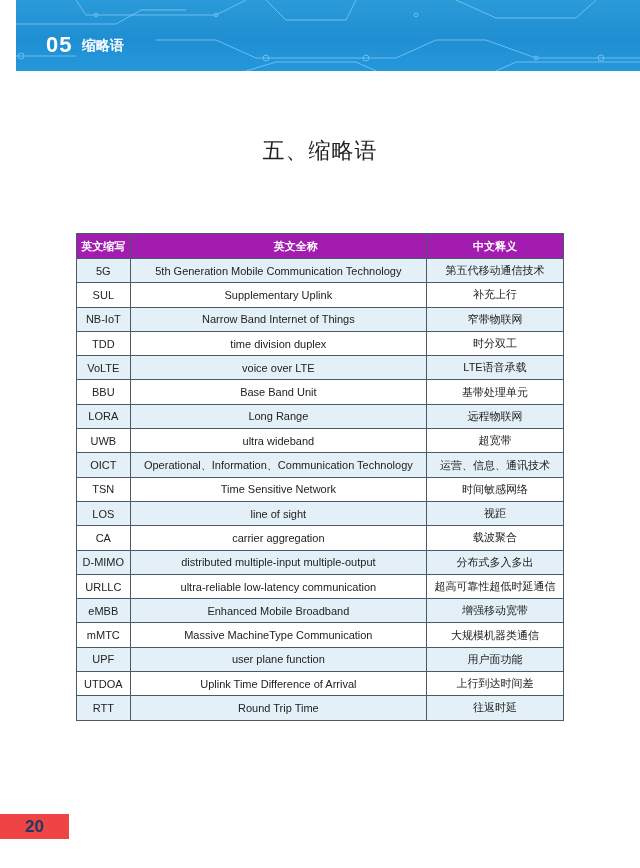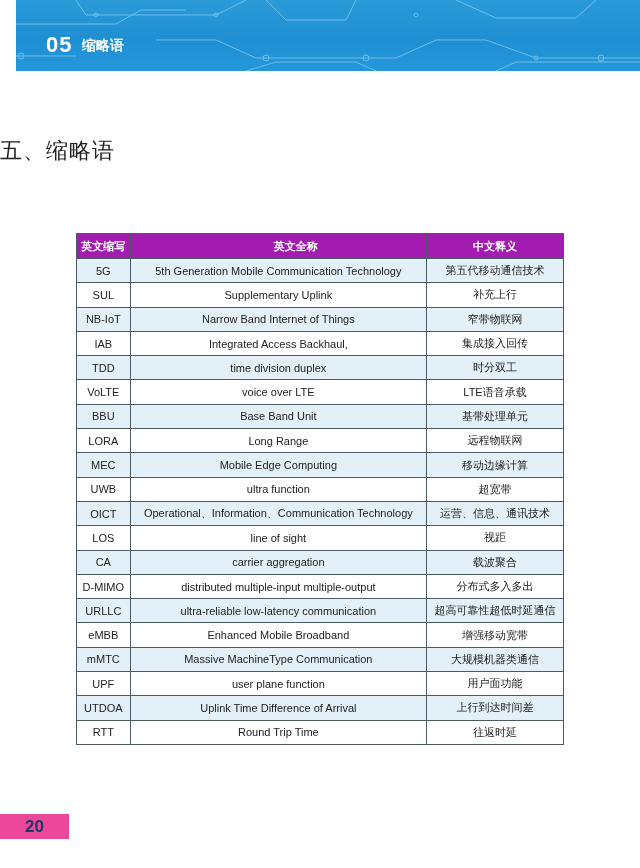--- a/index.html
+++ b/index.html
@@ -3,27 +3,27 @@
 <meta charset="utf-8">
 <style>
   html, body { margin:0; padding:0; }
   body { width:640px; height:868px; background:#ffffff; position:relative; overflow:hidden;
          font-family:"Liberation Sans","DejaVu Sans",sans-serif; }
   .banner { position:absolute; left:16px; top:0; width:640px; height:71px;
             background:linear-gradient(180deg,#2a9ad8 0%,#1f8fd3 55%,#2497da 100%); overflow:hidden; }
   .banner svg { position:absolute; left:0; top:0; }
   .banner-num { position:absolute; left:30px; top:32px; font-size:22px; font-weight:bold; color:#ffffff; letter-spacing:1px; }
   .banner-label { position:absolute; left:66px; top:37px; font-size:14px; font-weight:bold; color:#ffffff; }
-  .title { position:absolute; left:0; width:640px; top:136px; font-size:22px; color:#222; letter-spacing:1px; }
+  .title { position:absolute; left:0; width:640px; top:136px; text-align:center; font-size:22px; color:#222; letter-spacing:1px; }
   table { position:absolute; left:76px; top:233px; width:488px; border-collapse:collapse; font-size:11px; color:#222; }
   th { background:#a21caf; color:#ffffff; font-weight:bold; height:22px; font-size:11px; border:1px solid #4a5a66; }
   td { height:23.3px; border:1px solid #4a5a66; text-align:center; background:#e3f0f8; padding:0 3px; white-space:nowrap; }
   tr:nth-child(even) td { background:#ffffff; }
   .c1 { width:57px; } .c2 { width:284px;padding-left:36px; } .c3 { width:145px; }
-  .pagenum { position:absolute; left:0; top:814px; width:69px; height:25px; background:#ec4899;
+  .pagenum { position:absolute; left:0; top:814px; width:69px; height:25px; background:#ef4444;
              color:#173a66; font-size:17px; font-weight:bold; text-align:center; line-height:25px; }
 </style>
 </head>
 <body>
 
 <div class="banner">
   <svg width="640" height="71">
     <g stroke="#8fd0f5" stroke-width="1" fill="none" opacity="0.7">
       <polyline points="0,24 100,24 125,10 170,10"></polyline>
       <polyline points="60,0 70,15 200,15 230,0"></polyline>
@@ -67,58 +67,53 @@
         <td>SUL</td>
         <td>Supplementary Uplink</td>
         <td>补充上行</td>
       </tr>
       <tr>
         <td>NB-IoT</td>
         <td>Narrow Band Internet of Things</td>
         <td>窄带物联网</td>
       </tr>
       <tr>
-        <td>IAB</td>
-        <td>Integrated Access Backhaul,</td>
-        <td>集成接入回传</td>
-      </tr>
-      <tr>
         <td>TDD</td>
         <td>time division duplex</td>
         <td>时分双工</td>
       </tr>
       <tr>
         <td>VoLTE</td>
         <td>voice over LTE</td>
         <td>LTE语音承载</td>
       </tr>
       <tr>
         <td>BBU</td>
         <td>Base Band Unit</td>
         <td>基带处理单元</td>
       </tr>
       <tr>
         <td>LORA</td>
         <td>Long Range</td>
         <td>远程物联网</td>
       </tr>
       <tr>
-        <td>MEC</td>
-        <td>Mobile Edge Computing</td>
-        <td>移动边缘计算</td>
-      </tr>
-      <tr>
         <td>UWB</td>
-        <td>ultra function</td>
+        <td>ultra wideband</td>
         <td>超宽带</td>
       </tr>
       <tr>
         <td>OICT</td>
         <td>Operational、Information、Communication Technology</td>
         <td>运营、信息、通讯技术</td>
+      </tr>
+      <tr>
+        <td>TSN</td>
+        <td>Time Sensitive Network</td>
+        <td>时间敏感网络</td>
       </tr>
       <tr>
         <td>LOS</td>
         <td>line of sight</td>
         <td>视距</td>
       </tr>
       <tr>
         <td>CA</td>
         <td>carrier aggregation</td>
         <td>载波聚合</td>

